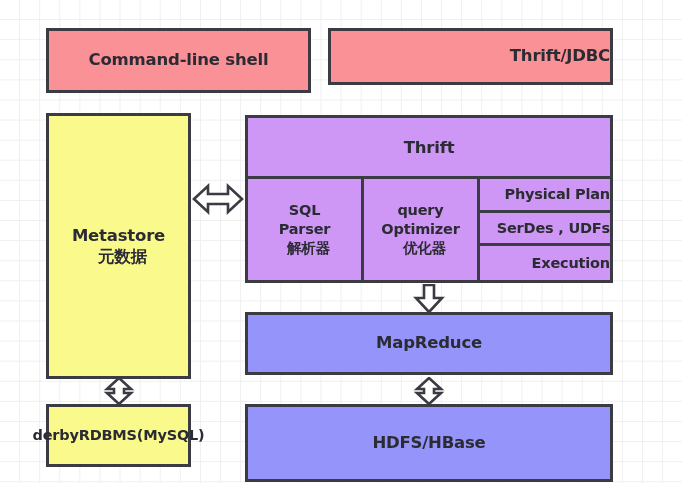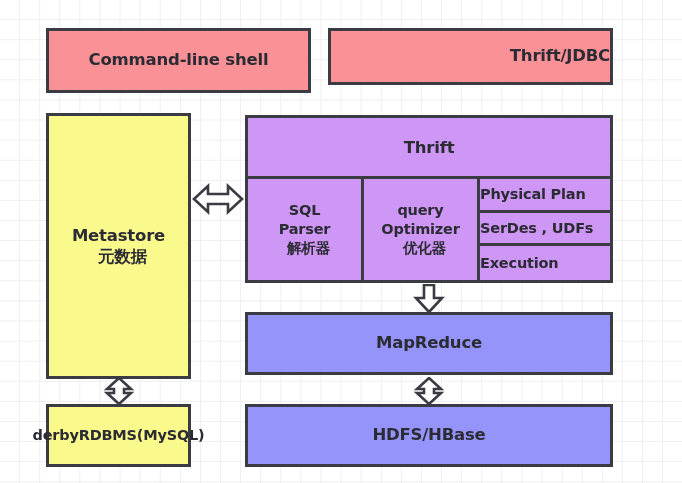--- a/index.html
+++ b/index.html
@@ -83,21 +83,21 @@
     letter-spacing: -0.2px;
   }
   .dcol-parser { flex: 0 0 116px; border-right: 3px solid #3b3b44; }
   .dcol-opt    { flex: 0 0 116px; border-right: 3px solid #3b3b44; }
   .dcol-right  { flex: 1 1 auto; display: flex; flex-direction: column; }
   .dsub {
     flex: 1 1 33.333%;
     box-sizing: border-box;
     display: flex;
     align-items: center;
-    justify-content: flex-start;
+    justify-content: flex-end;
     font-size: 14.5px;
     font-weight: bold;
     color: #2b2b33;
     border-bottom: 3px solid #3b3b44;
     letter-spacing: -0.2px;
   }
   .dsub:last-child { border-bottom: none; }
   .engine-box {
     background: #9494fa;
     font-size: 16.5px;
@@ -163,21 +163,21 @@
         </div>
       </div>
 
     </div>
   </div>
 
   <div class="box engine-box" style="left:245px; top:312px; width:368px; height:63px;">
     <span>MapReduce</span>
   </div>
 
-  <div class="box engine-box" style="left:245px; top:404px; width:368px; height:63px;">
+  <div class="box engine-box" style="left:245px; top:404px; width:368px; height:78px;">
     <span>HDFS/HBase</span>
   </div>
 
   <div class="arrow" style="left:192px; top:182px;">
     <svg width="52" height="34" viewBox="0 0 52 34">
       <polygon points="2,17 16,4 16,12 36,12 36,4 50,17 36,30 36,22 16,22 16,30" fill="#ffffff" stroke="#3b3b44" stroke-width="2.6" stroke-linejoin="miter"></polygon>
     </svg>
   </div>
 
   <div class="arrow" style="left:412px; top:284px;">

